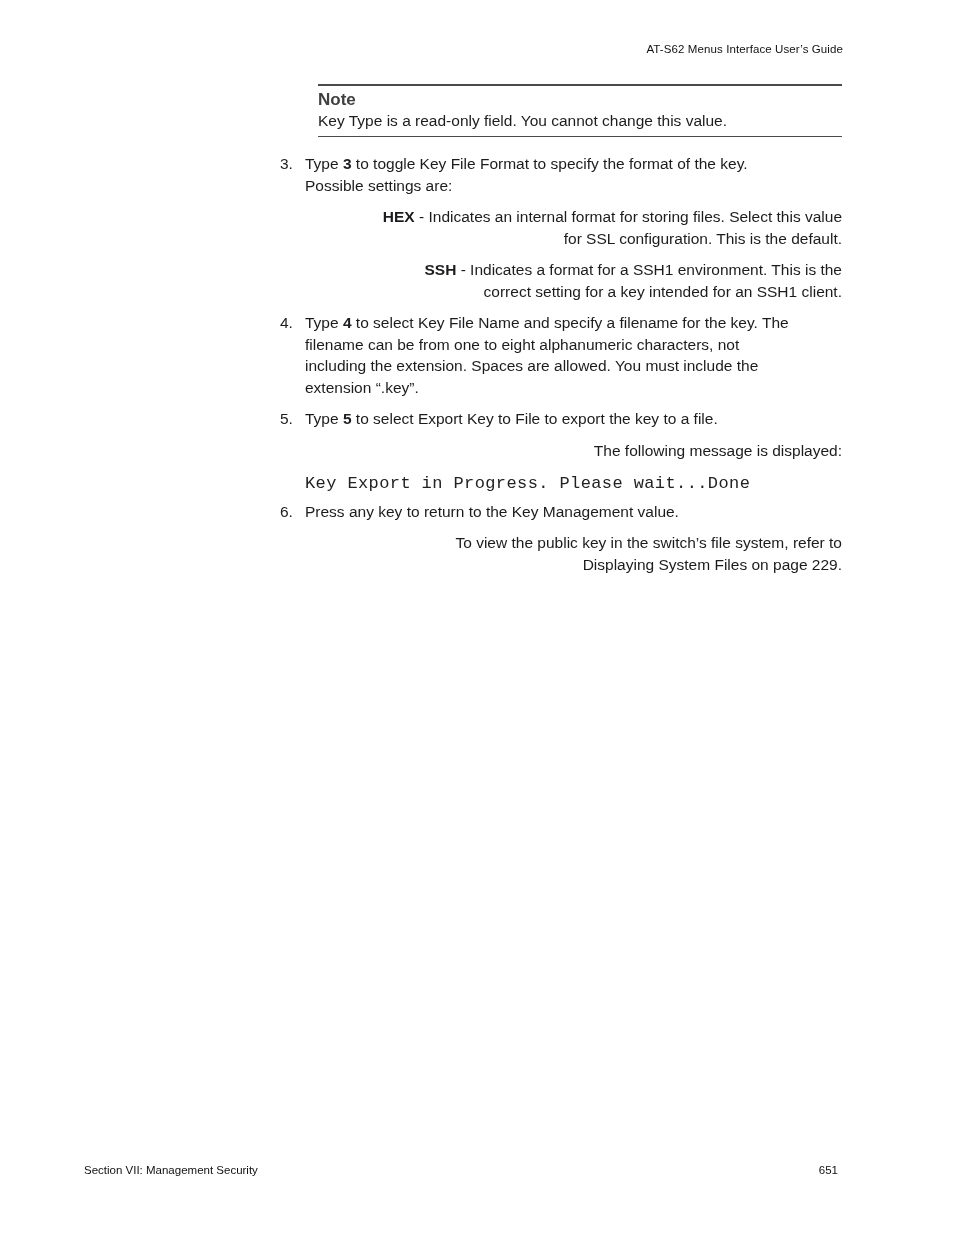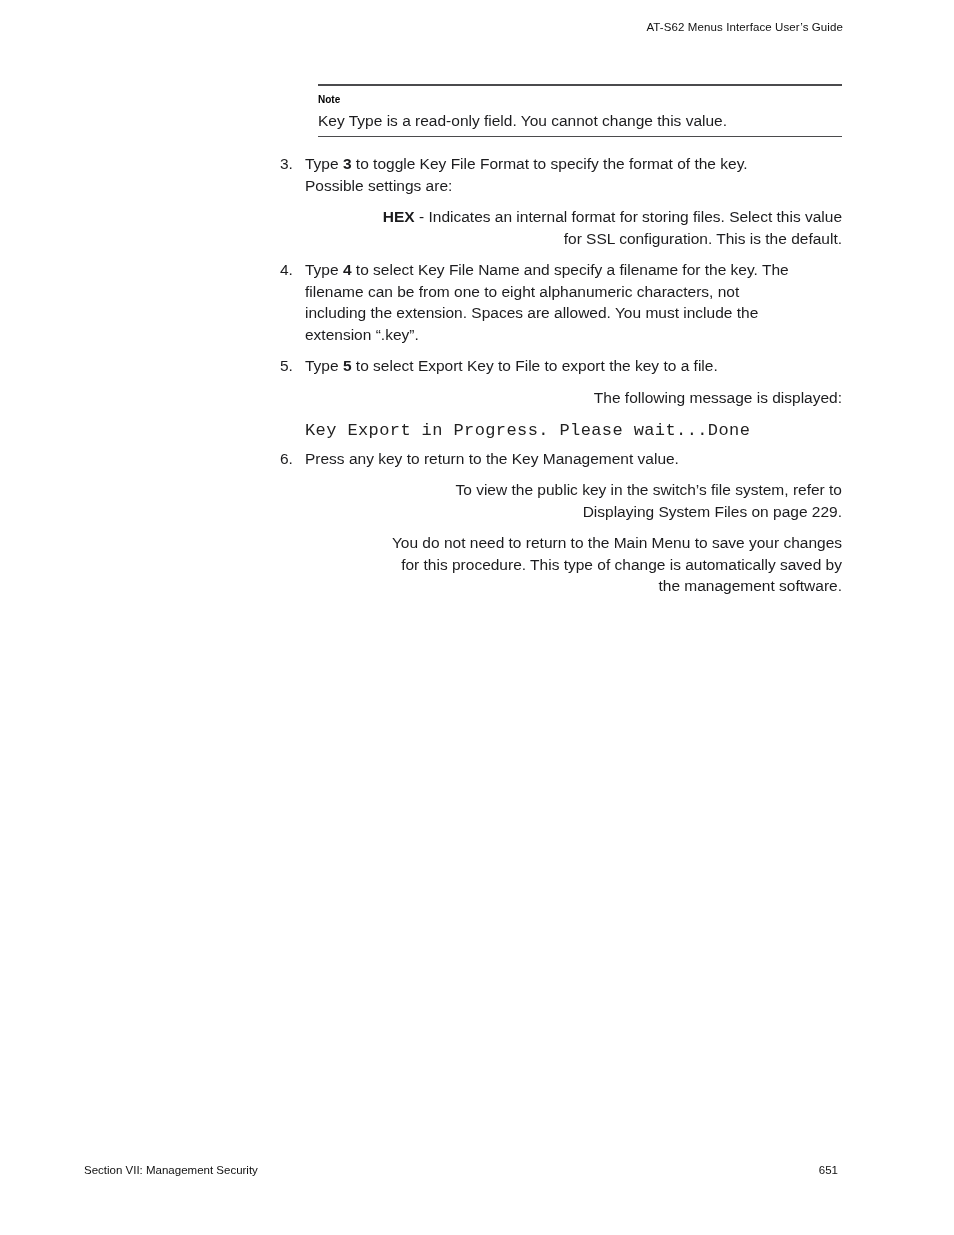--- a/index.html
+++ b/index.html
@@ -8,42 +8,42 @@
     position: relative;
     background: #ffffff;
     font-family: "Liberation Sans", sans-serif;
     color: #1c1c1e;
     overflow: hidden;
   }
 
   
   .page-header {
     position: absolute;
-    top: 21px;
+    top: 43px;
     right: 111px;
     font-size: 11.5px;
     color: #111;
     letter-spacing: 0.1px;
   }
 
   
   .note-box {
     position: absolute;
     left: 318px;
     top: 84px;
     width: 524px;
     border-top: 2.5px solid #4b4b4d;
     border-bottom: 1.5px solid #4b4b4d;
     padding: 4px 0 5px 0;
   }
   .note-label {
-    font-size: 10px;
+    font-size: 17px;
     font-weight: bold;
     line-height: 20px;
-    color: #000000;
+    color: #404040;
   }
   .note-text {
     font-size: 15.5px;
     line-height: 21px;
     color: #1c1c1e;
   }
 
   
   .content {
     position: absolute;
@@ -110,20 +110,22 @@
 
   <div class="step">
     <div class="step-num">3.</div>
     <div class="step-body"><span>Type </span><b>3</b><span> to toggle Key File Format to specify the format of the key.
 Possible settings are:</span></div>
   </div>
 
   <div class="sub-para"><b>HEX</b><span> - Indicates an internal format for storing files. Select this value
 for SSL configuration. This is the default.</span></div>
 
+  <div class="sub-para"><b>SSH</b><span> - Indicates a format for a SSH1 environment. This is the
+correct setting for a key intended for an SSH1 client.</span></div>
 
 
   <div class="step">
     <div class="step-num">4.</div>
     <div class="step-body"><span>Type </span><b>4</b><span> to select Key File Name and specify a filename for the key. The
 filename can be from one to eight alphanumeric characters, not
 including the extension. Spaces are allowed. You must include the
 extension “.key”.</span></div>
   </div>
 
@@ -137,20 +139,17 @@
   <div class="console-line">Key Export in Progress. Please wait...Done</div>
 
   <div class="step">
     <div class="step-num">6.</div>
     <div class="step-body"><span>Press any key to return to the Key Management value.</span></div>
   </div>
 
   <div class="sub-para"><span>To view the public key in the switch’s file system, refer to
 Displaying System Files on page 229.</span></div>
 
-  <div class="sub-para"><span>You do not need to return to the Main Menu to save your changes
-for this procedure. This type of change is automatically saved by
-the management software.</span></div>
 
 </div>
 
 <div class="footer-section">Section VII: Management Security</div>
 <div class="footer-page">651</div>
 
 </body></html>

